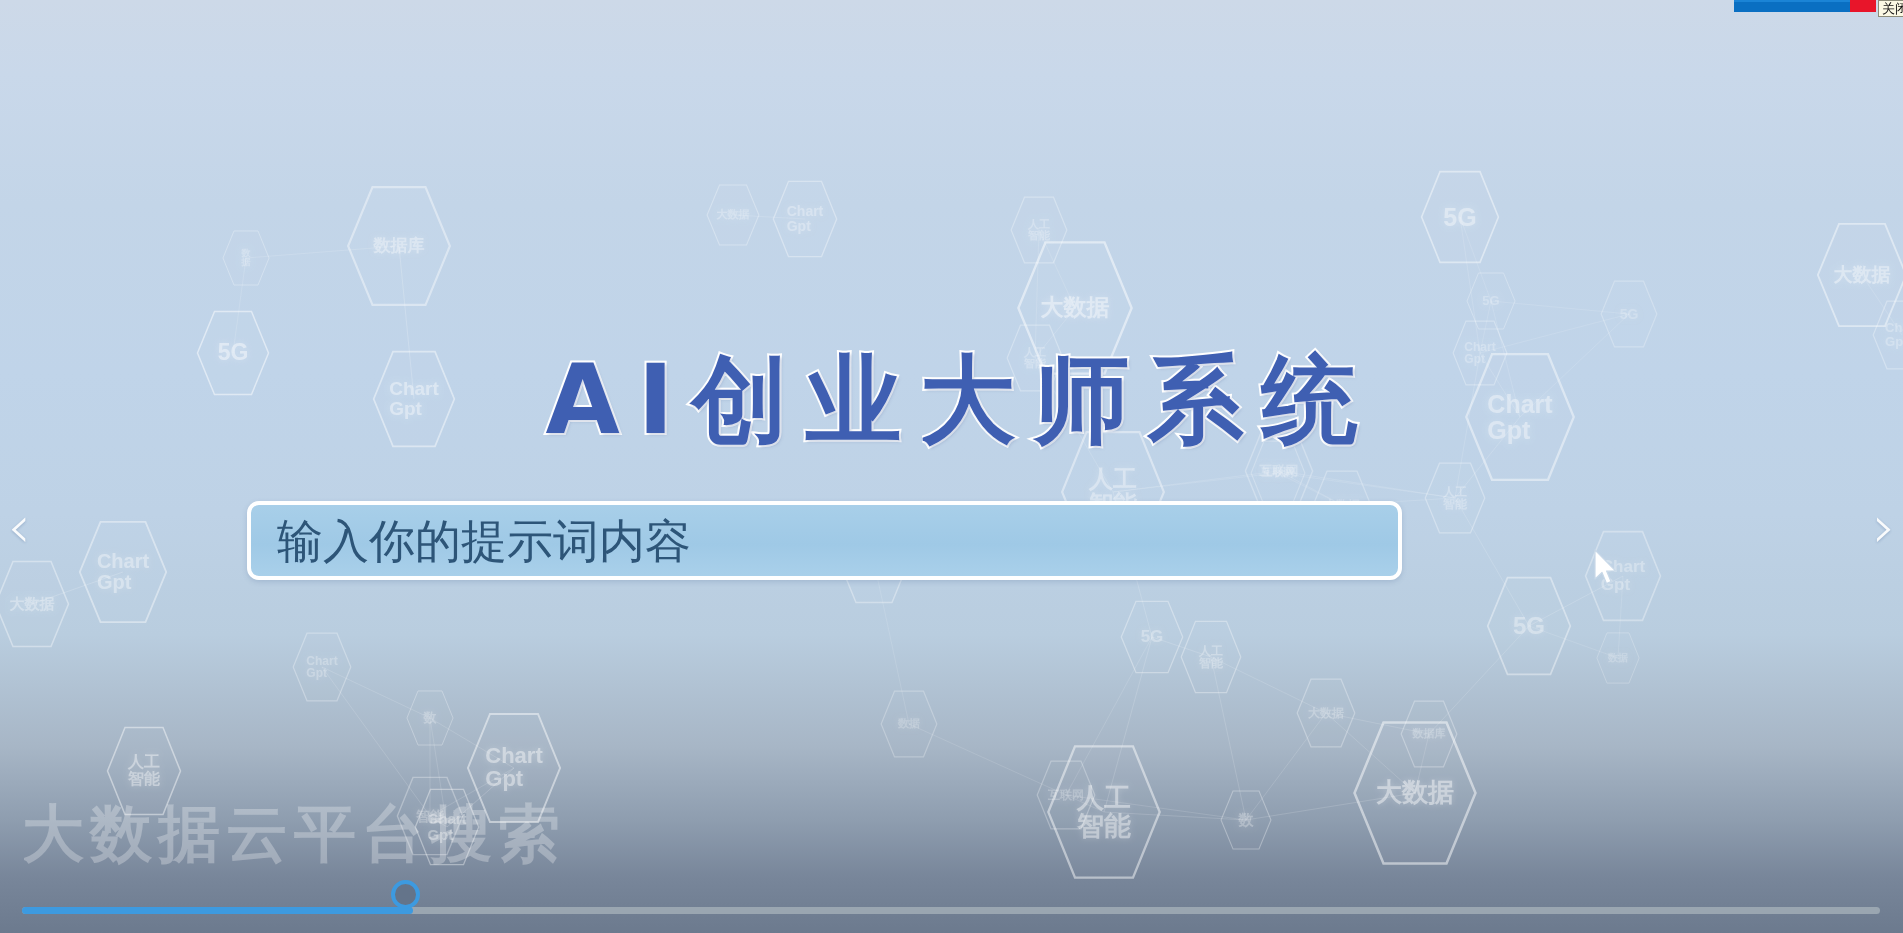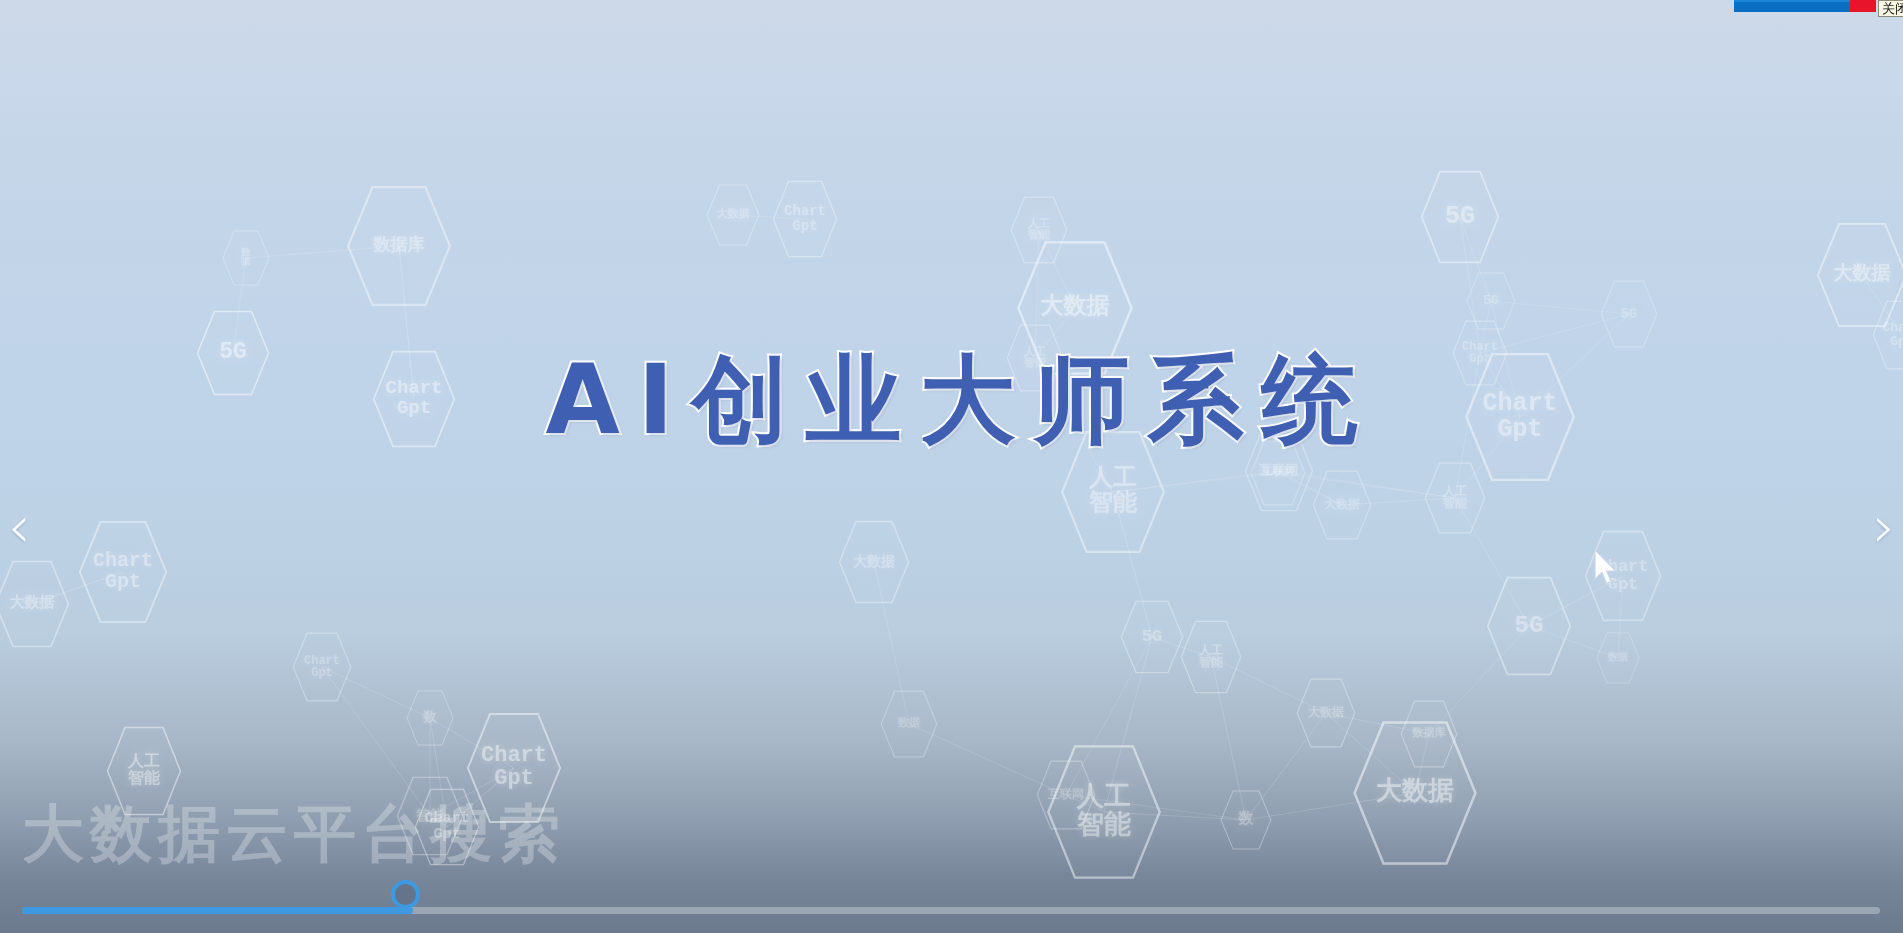--- a/index.html
+++ b/index.html
@@ -31,23 +31,22 @@
     position:absolute; inset:0;
     pointer-events:none;
   }
   .hexwrap { position:absolute; }
   .hexwrap svg { position:absolute; left:0; top:0; overflow:visible; }
   .hexlabel {
     position:absolute; inset:0;
     display:flex; flex-direction:column;
     align-items:center; justify-content:center;
     color:#fff; font-weight:700; line-height:1.04;
-    white-space:pre-line; text-align:center;
+    white-space:pre-line; 
     text-shadow:0 0 6px rgba(255,255,255,0.5);
-    font-family:Liberation Mono, monospace;
   }
 
   
   #watermark {
     position:absolute;
     left:22px; top:792px;
     font-size:62px;
     font-weight:700;
     color:rgba(255,255,255,0.28);
     letter-spacing:6px;
@@ -558,20 +557,23 @@
         </svg>
         <div class="hexlabel" style="font-size: 13px;">互联网</div>
       </div>
     </div>
 
   <div id="watermark">大数据云平台搜索</div>
 
   <div id="title">AI创业大师系统</div>
 
   <div id="search-row">
+    <div id="search-input-wrap">
+      <input id="search-input" type="text" placeholder="输入你的提示词内容" style="">
+    </div>
   </div>
 
   <div id="arrow-prev" class="carousel-arrow">‹</div>
   <div id="arrow-next" class="carousel-arrow">›</div>
 
   <div id="bottom-slider">
     <div id="slider-track">
       <div id="slider-fill" style="width: 391px;"></div>
     </div>
     <div id="slider-thumb" style="left: 391px;"></div>

